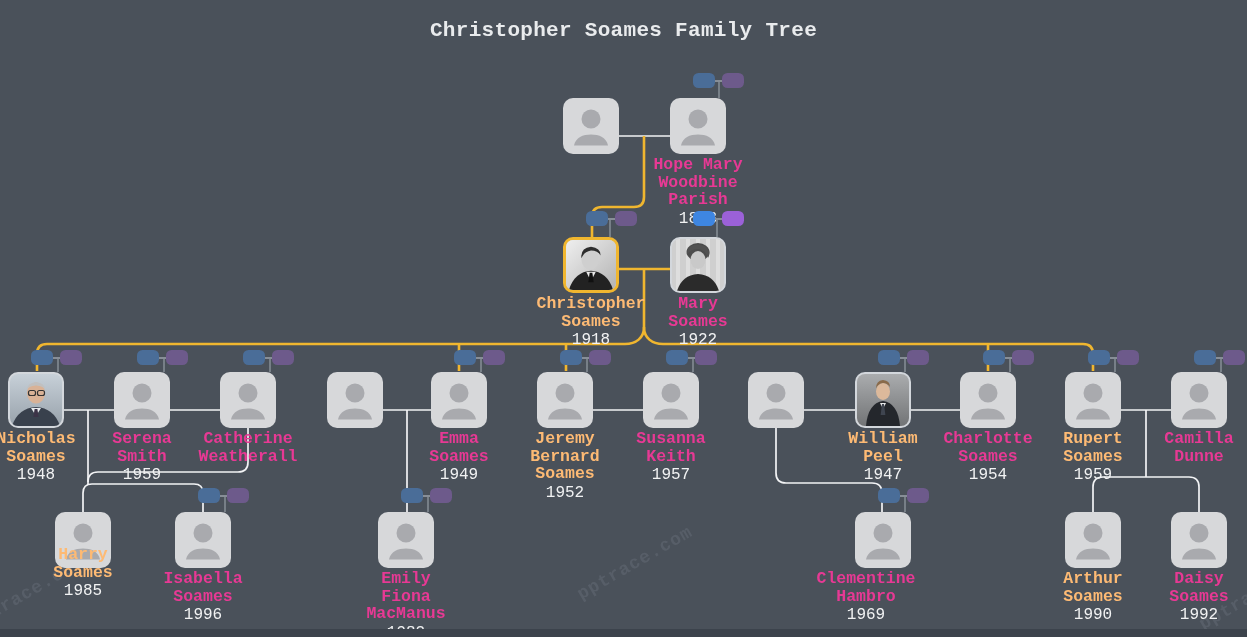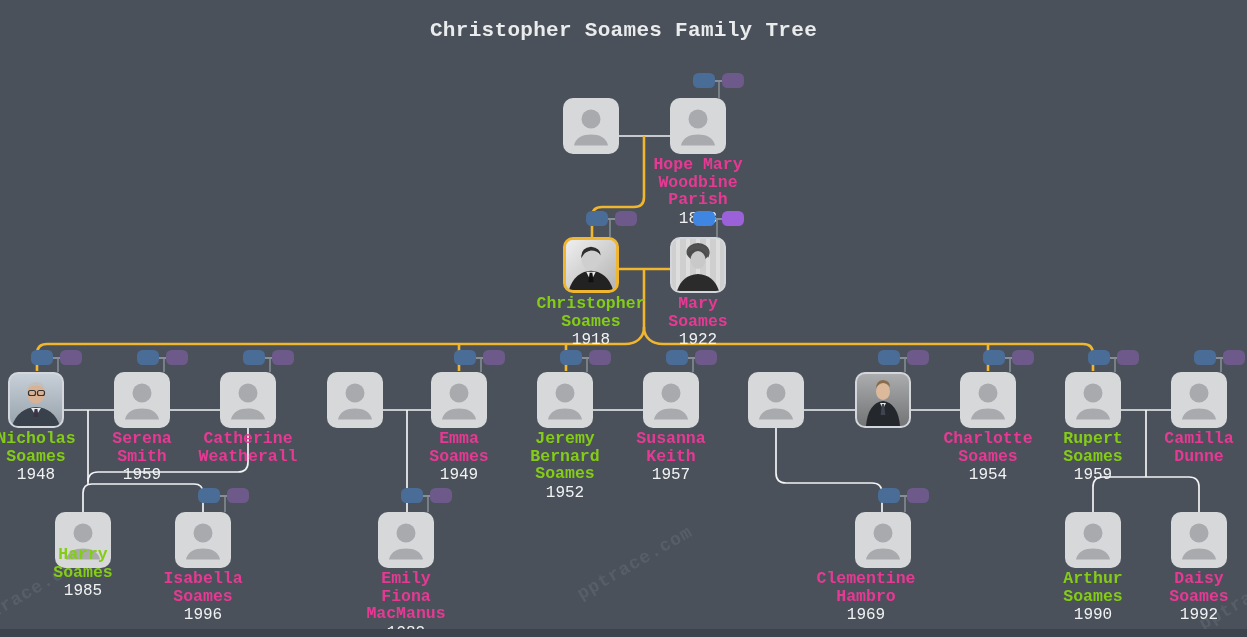--- a/index.html
+++ b/index.html
@@ -12,21 +12,21 @@
   .wm{position:absolute;color:rgba(170,180,190,.14);font-size:18px;font-weight:bold;
       letter-spacing:1px;transform:rotate(-30deg);z-index:0;white-space:nowrap;}
   #wires{position:absolute;left:0;top:0;z-index:1;}
   .card{position:absolute;width:56px;height:56px;border-radius:10px;background:#d7d8da;
         box-sizing:border-box;z-index:2;overflow:hidden;}
   .card.photo{border:2px solid #d3d7dc;}
   .card.hl{border:3px solid #f0b62f;}
   .card svg{display:block;width:100%;height:100%;}
   .label{position:absolute;width:110px;text-align:center;z-index:3;}
   .pname{font-size:16.5px;font-weight:bold;line-height:17.5px;white-space:pre-line;}
-  .pname.male{color:#84cc16;}
+  .pname.male{color:#fdba74;}
   .pname.female{color:#e73994;}
   .pyear{font-size:16px;line-height:19px;color:#f1f2f3;margin-top:1px;}
   .pair{position:absolute;width:51px;height:15px;z-index:4;}
   .pair .lnk{position:absolute;left:19px;top:6.5px;width:13px;height:2px;background:#878e97;}
   .pb{position:absolute;top:0;width:22px;height:15px;border-radius:5.5px;}
   .pb.blue{left:0;background:#4a6d98;}
   .pb.purple{left:29px;background:#6d5a8b;}
   .pair.bright .pb.blue{background:#3e86e2;}
   .pair.bright .pb.purple{background:#9b61d8;}
   .edge{position:absolute;left:0;top:629px;width:100%;height:8px;background:#3c434c;z-index:6;}
@@ -293,20 +293,25 @@
         <path d="M25 30 h2 l1.4 11 h-4.8 Z" fill="#3f4550"></path>
         <ellipse cx="26" cy="17.5" rx="7" ry="8.5" fill="#dcb99b"></ellipse>
         <path d="M19 14.5 Q19 6.5 26 6 Q33 6.5 33 13 Q30 9 26 9 Q21 9.5 19 14.5 Z" fill="#8a6b4a"></path>
       </svg>
     </div>
     <div class="pair" style="left: 878px; top: 350px;">
       <div class="lnk"></div>
       <div class="pb blue"></div>
       <div class="pb purple"></div>
     </div>
+    <div class="label" style="left: 828px; top: 430px;">
+      <div class="pname male">William
+Peel</div>
+      <div class="pyear">1947</div>
+    </div>
     <div class="card" style="left: 960px; top: 372px;">
       <svg viewBox="0 0 56 56">
         <circle cx="28" cy="21" r="9.5" fill="#a9aaae"></circle>
         <path d="M11 47.5 C12.5 39.5 20 36.5 28 36.5 C36 36.5 43.5 39.5 45 47.5 Z" fill="#a9aaae"></path>
       </svg>
     </div>
     <div class="pair" style="left: 983px; top: 350px;">
       <div class="lnk"></div>
       <div class="pb blue"></div>
       <div class="pb purple"></div>

